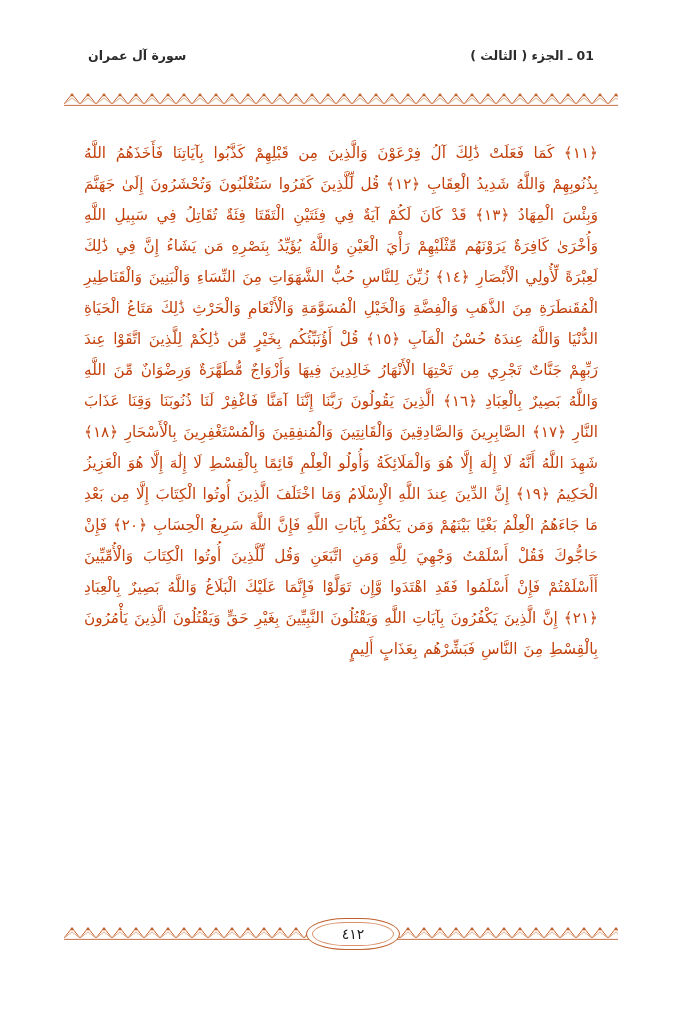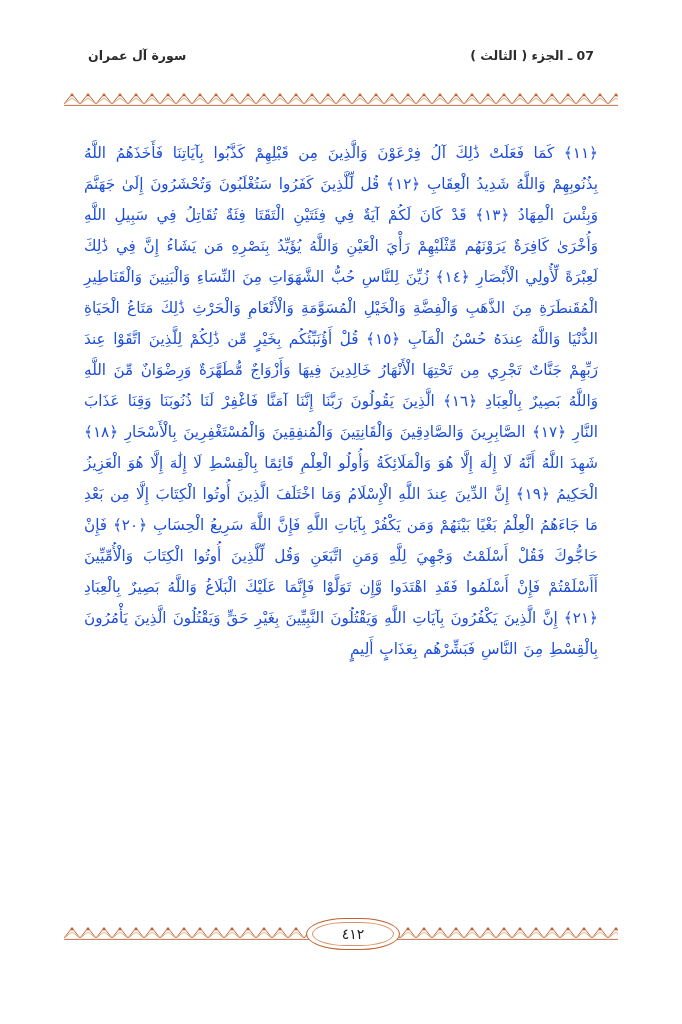--- a/index.html
+++ b/index.html
@@ -61,21 +61,21 @@
   
   .content {
     position: absolute;
     top: 138px;
     left: 84px;
     width: 514px;
     text-align: justify;
     direction: rtl;
     font-size: 15.2px;
     line-height: 31px;
-    color: #1d4ed8;
+    color: #c2410c;
     word-spacing: 1px;
   }
   .content p {
     margin: 0;
     text-align: justify;
     text-align-last: right;
   }
 
   
   .page-number-wrap {
@@ -111,21 +111,21 @@
     pointer-events: none;
   }
 </style>
 </head>
 <body>
 
 <div class="page">
 
   <div class="header">
     <div class="header-right">سورة آل عمران</div>
-    <div class="header-left">07 ـ الجزء ( الثالث )</div>
+    <div class="header-left">01 ـ الجزء ( الثالث )</div>
   </div>
 
   <div class="ornament top">
     <svg viewBox="0 0 554 14" preserveAspectRatio="none" aria-hidden="true">
       <defs>
         <pattern id="orn" x="0" y="0" width="16" height="14" patternUnits="userSpaceOnUse">
           <path d="M0 12 L8 2 L16 12" fill="none" stroke="#c0622f" stroke-width="1"></path>
           <path d="M0 12 L8 6 L16 12" fill="none" stroke="#d9926a" stroke-width="0.8"></path>
           <circle cx="8" cy="3" r="1.4" fill="#c0622f"></circle>
           <path d="M0 13.4 L16 13.4" stroke="#c0622f" stroke-width="0.9"></path>

